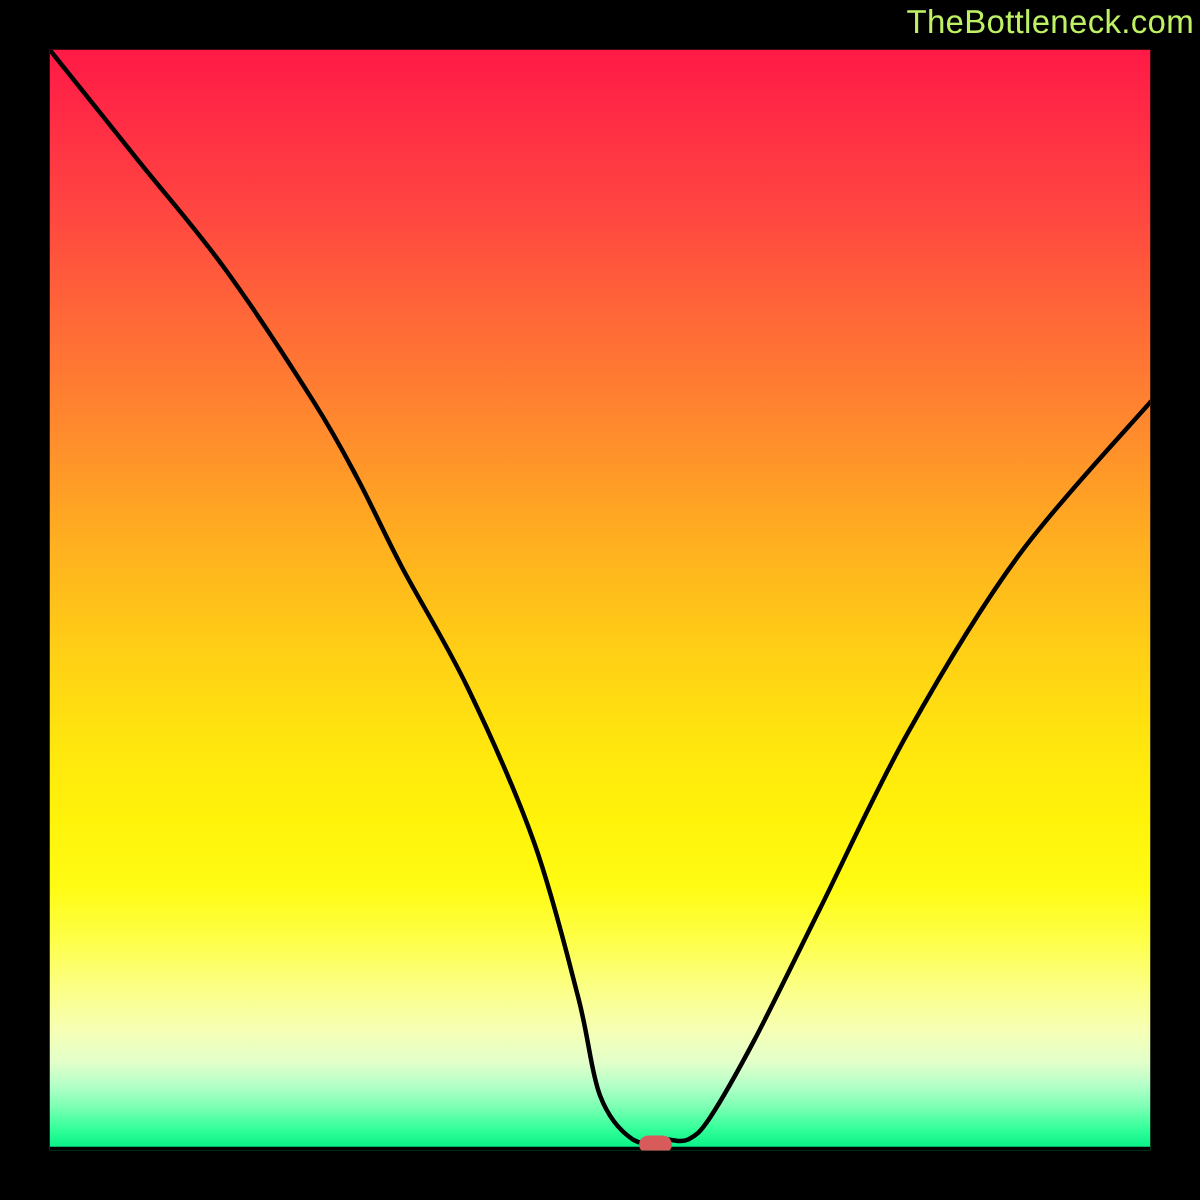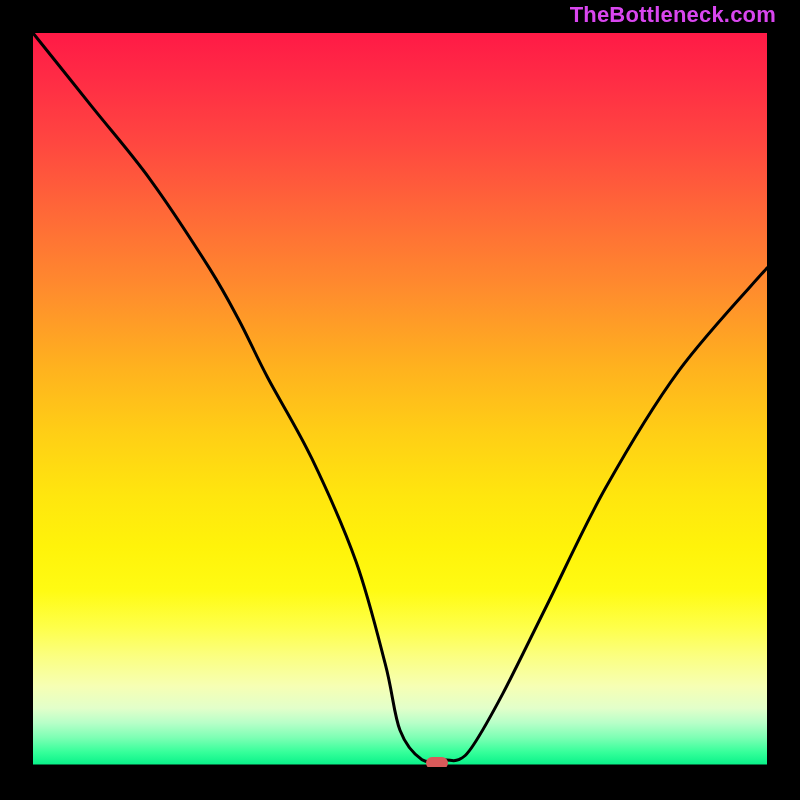--- a/index.html
+++ b/index.html
@@ -15,24 +15,24 @@
     position: absolute;
     left: 0;
     top: 0;
     width: 800px;
     height: 800px;
     background: #000;
   }
   .watermark {
     position: absolute;
     top: 2px;
-    right: 24px;
+    right: 4px;
     font-size: 22px;
-    font-weight: 700;
-    color: #d946ef;
+    font-weight: 400;
+    color: #bef264;
     letter-spacing: 0.2px;
     user-select: none;
   }
   .plot {
     position: absolute;
     left: 33px;
     top: 33px;
     width: 734px;
     height: 734px;
     overflow: hidden;

